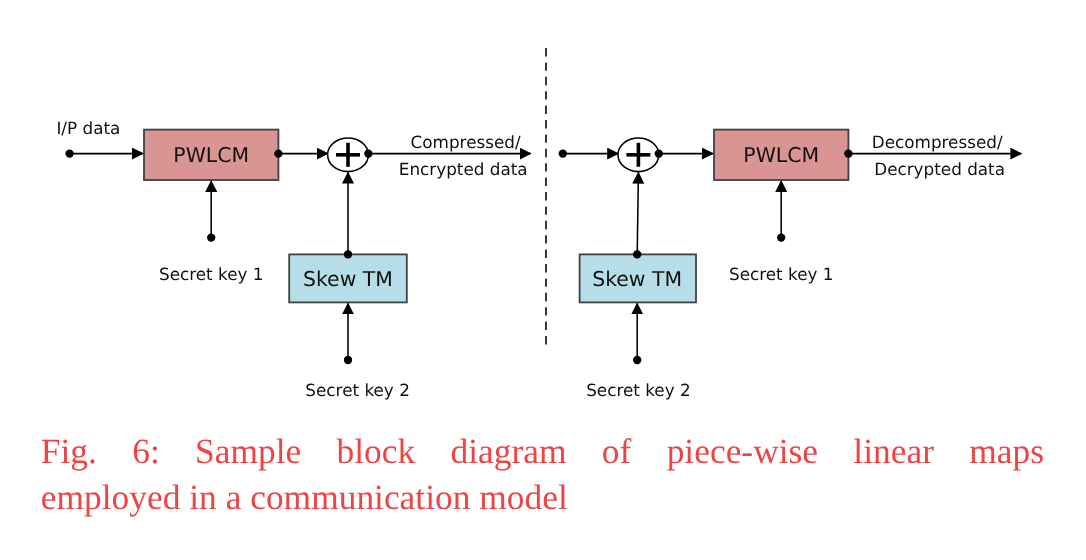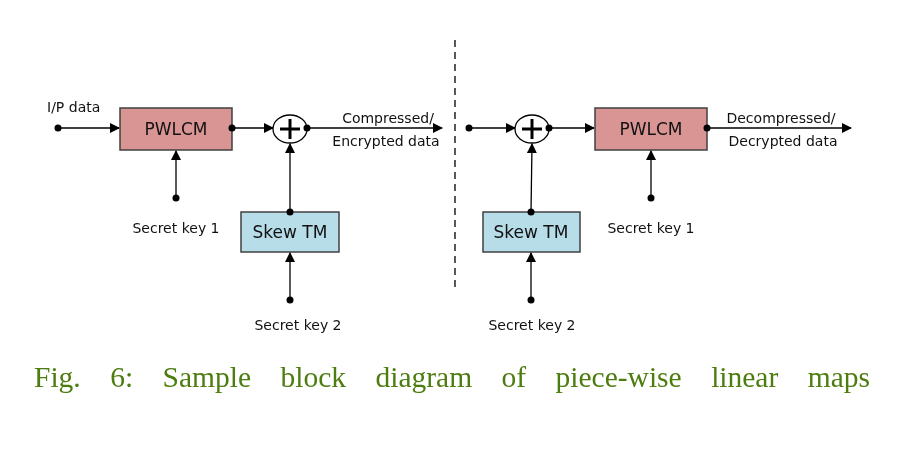--- a/index.html
+++ b/index.html
@@ -3,21 +3,21 @@
 <meta charset="utf-8">
 <style>
   html, body { margin: 0; padding: 0; background: #ffffff; }
   body { width: 905px; height: 467px; position: relative; overflow: hidden; }
   #diagram { position: absolute; left: 0; top: 0; }
   .lbl { font-family: "DejaVu Sans", sans-serif; font-size: 14px; fill: #111; }
   .box-lbl { font-family: "DejaVu Sans", sans-serif; font-size: 17px; fill: #111; }
   .caption {
     position: absolute; left: 34px; top: 358px; width: 836px;
     font-family: "Liberation Serif", serif; font-size: 29.5px; line-height: 38px;
-    color: #4d7c0f; text-align: justify; text-align-last: left;
+    color: #ef4444; text-align: justify; text-align-last: left;
   }
   .caption .l1 { display: block; text-align: justify; text-align-last: justify; }
   .caption .l2 { display: block; }
 </style>
 </head>
 <body>
 
 <svg id="diagram" width="905" height="350" viewBox="0 0 905 350" xmlns="http://www.w3.org/2000/svg">
   <defs>
     <marker id="arr" markerWidth="10" markerHeight="10" refX="9" refY="5" orient="auto" markerUnits="userSpaceOnUse">
@@ -90,13 +90,14 @@
     <line x1="531" y1="212" x2="532" y2="144" stroke="#000" stroke-width="1.3" marker-end="url(#arr)"></line>
 
     <circle cx="531" cy="300" r="3.5" fill="#000"></circle>
     <line x1="531" y1="300" x2="531" y2="253" stroke="#000" stroke-width="1.3" marker-end="url(#arr)"></line>
     <text class="lbl" x="532" y="330" text-anchor="middle">Secret key 2</text>
   </g>
 </svg>
 
 <div class="caption">
   <span class="l1">Fig. 6: Sample block diagram of piece-wise linear maps</span>
+  <span class="l2">employed in a communication model</span>
 </div>
 
 </body></html>

